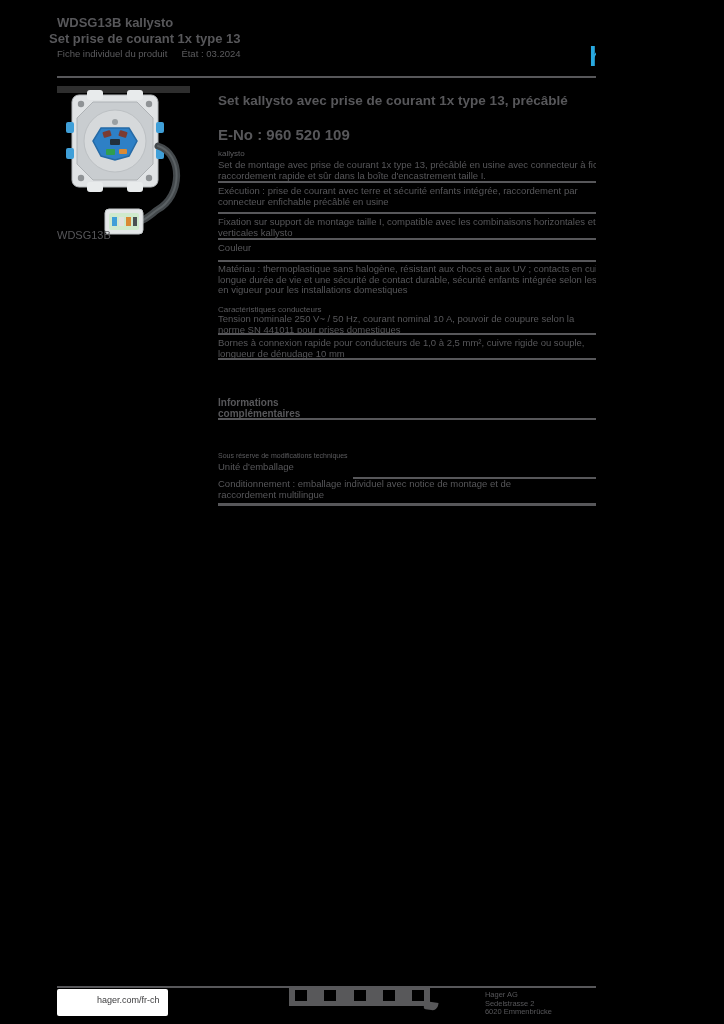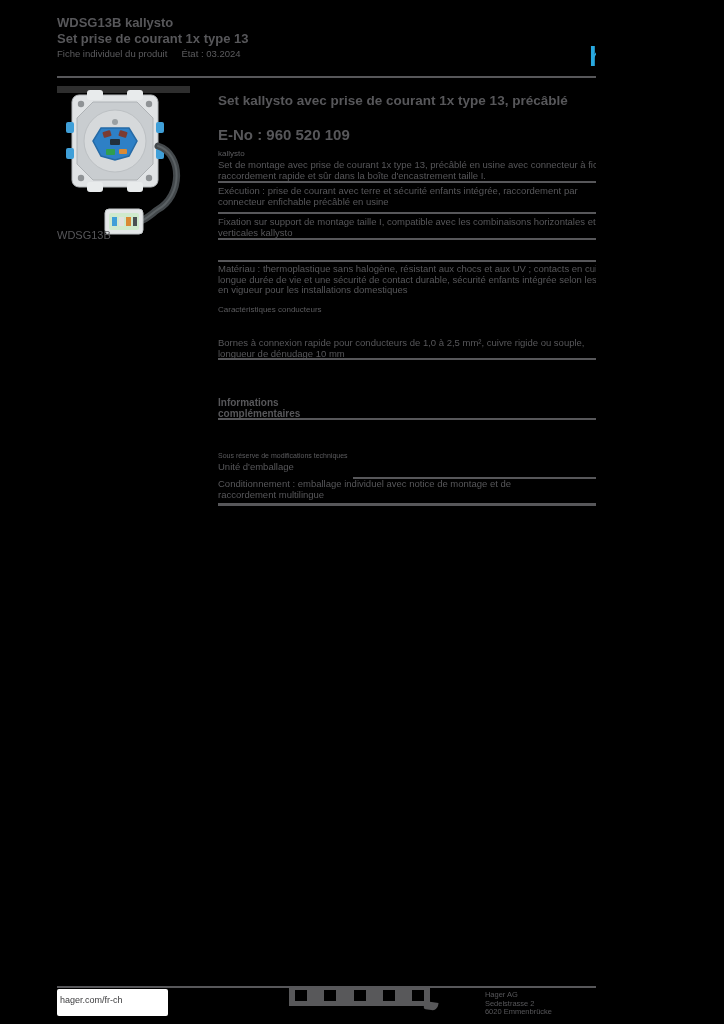--- a/index.html
+++ b/index.html
@@ -1,20 +1,20 @@
 <!DOCTYPE html>
 <html><head>
 <meta charset="utf-8">
 <style>
   html,body{margin:0;padding:0;background:#000;}
   .page{position:relative;width:596px;height:1024px;background:#000;overflow:hidden;
         font-family:"Liberation Sans", sans-serif;color:#57575a;}
   
   .hdr-l1{position:absolute;left:57px;top:15px;font-size:13px;font-weight:bold;line-height:15px;color:#57575a;white-space:nowrap;}
-  .hdr-l2{position:absolute;left:57px;top:31px;font-size:13px;font-weight:bold;line-height:15px;color:#57575a;white-space:nowrap;}
+  .hdr-l2{position:absolute;left:49px;top:31px;font-size:13px;font-weight:bold;line-height:15px;color:#57575a;white-space:nowrap;}
   .hdr-l3{position:absolute;left:57px;top:48px;font-size:9.5px;line-height:11px;color:#5c5c5f;white-space:nowrap;}
   .hdr-l3 .seg2{margin-left:14px;text-align:right;}
   .logo{position:absolute;left:589px;top:40px;font-size:28px;font-weight:bold;letter-spacing:-1px;color:#29a9e0;line-height:28px;}
   .logo sup{font-size:7px;color:#8a8a8c;letter-spacing:0;}
   .hdr-rule{position:absolute;left:57px;top:76px;width:612px;height:2px;background:#57575a;}
   
   .photo{position:absolute;left:57px;top:86px;width:133px;height:150px;}
   .photo-label{position:absolute;left:57px;top:229px;font-size:11px;color:#57575a;}
   
   .m-title{position:absolute;left:218px;top:93px;width:462px;font-size:13.5px;font-weight:bold;line-height:15px;color:#57575a;}
@@ -26,21 +26,21 @@
   .row-label.wide{max-width:462px;}
   .row-value{position:absolute;right:0;top:0;font-size:9.5px;line-height:10.5px;color:#57575a;text-align:right;}
   .rule{position:absolute;left:0;width:462px;height:1.5px;background:#57575a;}
   .rule.thick{height:2.5px;}
   .sec-head{font-size:10px;font-weight:bold;line-height:11px;color:#57575a;max-width:105px;}
   .split-label{position:absolute;left:0;top:0;width:70px;font-size:9.5px;line-height:10.5px;}
   .split-text{position:absolute;left:72px;top:12px;width:390px;font-size:9.5px;line-height:10.5px;}
   
   .ftr-rule{position:absolute;left:57px;top:986px;width:623px;height:2px;background:#57575a;}
   .site-box{position:absolute;left:57px;top:989px;width:111px;height:27px;background:#ffffff;border-radius:2px;}
-  .site-box span{display:block;padding:6px 0 0 3px;font-size:9px;color:#3c3c3e;}
+  .site-box span{display:block;padding:6px 0 0 3px;font-size:9px;color:#3c3c3e;margin-left:37px;}
   .pictos{position:absolute;left:289px;top:988px;width:141px;height:18px;background:#58585a;
           display:flex;align-items:flex-start;justify-content:space-between;padding:2px 6px 0 6px;box-sizing:border-box;}
   .picto{width:12px;height:11px;background:#000;}
   .picto-tail{position:absolute;left:424px;top:1002px;width:14px;height:8px;background:#58585a;border-radius:0 0 6px 2px;transform:rotate(8deg);}
   .addr{position:absolute;right:44px;top:991px;text-align:left;font-size:7.5px;line-height:8.5px;color:#57575a;}
 </style>
 </head>
 <body>
 
 <div class="page">
@@ -115,33 +115,39 @@
     <div class="rule" style="top:26px"></div>
   </div>
 
   <div class="row" style="top:217px">
     <div class="row-label">Fixation sur support de montage taille I, compatible avec les combinaisons horizontales et verticales kallysto</div>
     <div class="row-value">ENC</div>
     <div class="rule" style="top:21px"></div>
   </div>
 
   <div class="row" style="top:243px">
+    <div class="row-label">Couleur</div>
     <div class="row-value">blanc</div>
     <div class="rule" style="top:17px"></div>
   </div>
 
   <div class="row" style="top:264px">
     <div class="row-label wide">Matériau : thermoplastique sans halogène, résistant aux chocs et aux UV ; contacts en cuivre étamé pour une longue durée de vie et une sécurité de contact durable, sécurité enfants intégrée selon les prescriptions NIBT en vigueur pour les installations domestiques</div>
     <div class="row-value">IP20</div>
   </div>
 
   <div class="row" style="top:305px">
     <div class="tiny">Caractéristiques conducteurs</div>
   </div>
 
+  <div class="row" style="top:314px">
+    <div class="row-label">Tension nominale 250 V~ / 50 Hz, courant nominal 10 A, pouvoir de coupure selon la norme SN 441011 pour prises domestiques</div>
+    <div class="row-value">250 V</div>
+    <div class="rule" style="top:19px"></div>
+  </div>
 
   <div class="row" style="top:338px">
     <div class="row-label">Bornes à connexion rapide pour conducteurs de 1,0 à 2,5 mm², cuivre rigide ou souple, longueur de dénudage 10 mm</div>
     <div class="row-value">2,5 mm²</div>
     <div class="rule" style="top:20px"></div>
   </div>
 
   <div class="row" style="top:397px">
     <div class="sec-head">Informations complémentaires</div>
     <div class="rule" style="top:21px"></div>

